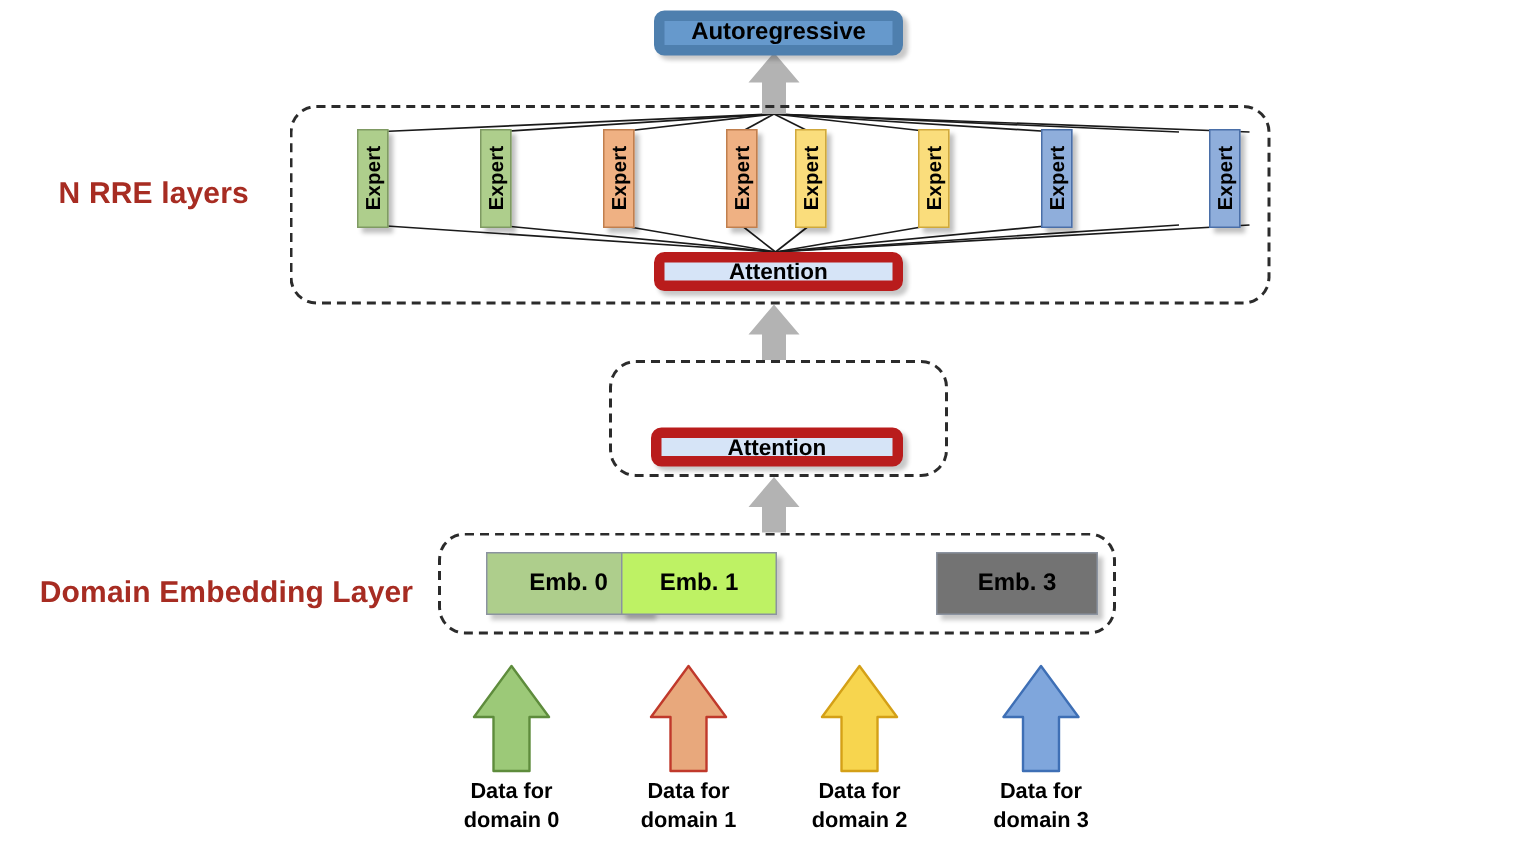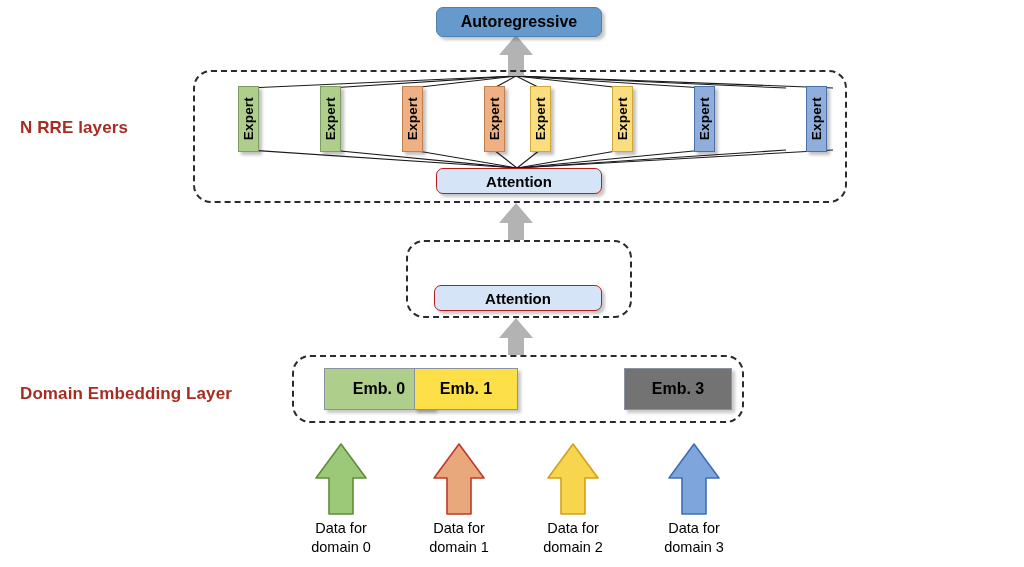--- a/index.html
+++ b/index.html
@@ -10,41 +10,41 @@
     overflow:hidden;
     position:relative;
   }
   #stage{position:absolute;left:0;top:0;width:1024px;height:567px;}
 
   
   .side-label{
     position:absolute;
     color:#A72C22;
     font-weight:bold;
-    font-size:17px;
+    font-size:20px;
     letter-spacing:0.1px;
     white-space:nowrap;
-    text-align:left;
+    text-align:center;
   }
 
   
   .dashed-box{
     position:absolute;
     border:2px dashed #2b2b2b;
     border-radius:18px;
     box-sizing:border-box;
     background:transparent;
   }
 
   
   .rbox{
     position:absolute;
     box-sizing:border-box;
     border-radius:7px;
-    border:1px solid #b91c1c;
+    border:7px solid #b91c1c;
     display:flex;align-items:center;justify-content:center;
     font-weight:bold;
     color:#000;
     box-shadow:3px 3px 3px rgba(0,0,0,0.22);
     white-space:pre;
   }
 
   
   .expert{
     position:absolute;
@@ -72,21 +72,21 @@
     font-weight:bold;
     font-size:16px;
     color:#000;
     box-shadow:3px 3px 3px rgba(0,0,0,0.22);
   }
 
   
   .data-cap{
     position:absolute;
     text-align:center;
-    font-weight:normal;
+    font-weight:bold;
     font-size:14.5px;
     color:#000;
     line-height:1.28;
     width:120px;
   }
 
   svg{position:absolute;left:0;top:0;overflow:visible;}
   .lines{pointer-events:none;}
 </style>
 </head>
@@ -178,21 +178,21 @@
 
   <div class="side-label" style="left:20px;top:384px;width:262px;">
     <span>Domain Embedding Layer</span>
   </div>
 
   <div class="dashed-box" style="left:292px;top:355px;width:452px;height:68px;"></div>
 
   <div class="emb" style="left:304px;top:368px;width:110px;height:42px;background:#AECE8C;margin-left:20px;">
     <span>Emb. 0</span>
     </div>
-  <div class="emb" style="left:414px;top:368px;width:104px;height:42px;background:#fde047;">
+  <div class="emb" style="left:414px;top:368px;width:104px;height:42px;background:#bef264;">
     <span>Emb. 1</span>
     </div>
   <div class="emb" style="left:624px;top:368px;width:108px;height:42px;background:#737373;">
     <span>Emb. 3</span>
     </div>
 
   <svg class="lines" width="1024" height="567">
 
     <polygon points="341,444 366,478 353,478 353,514 329,514 329,478 316,478" fill="#9CC978" stroke="#5E8C3C" stroke-width="1.6" stroke-linejoin="round"></polygon>
 

